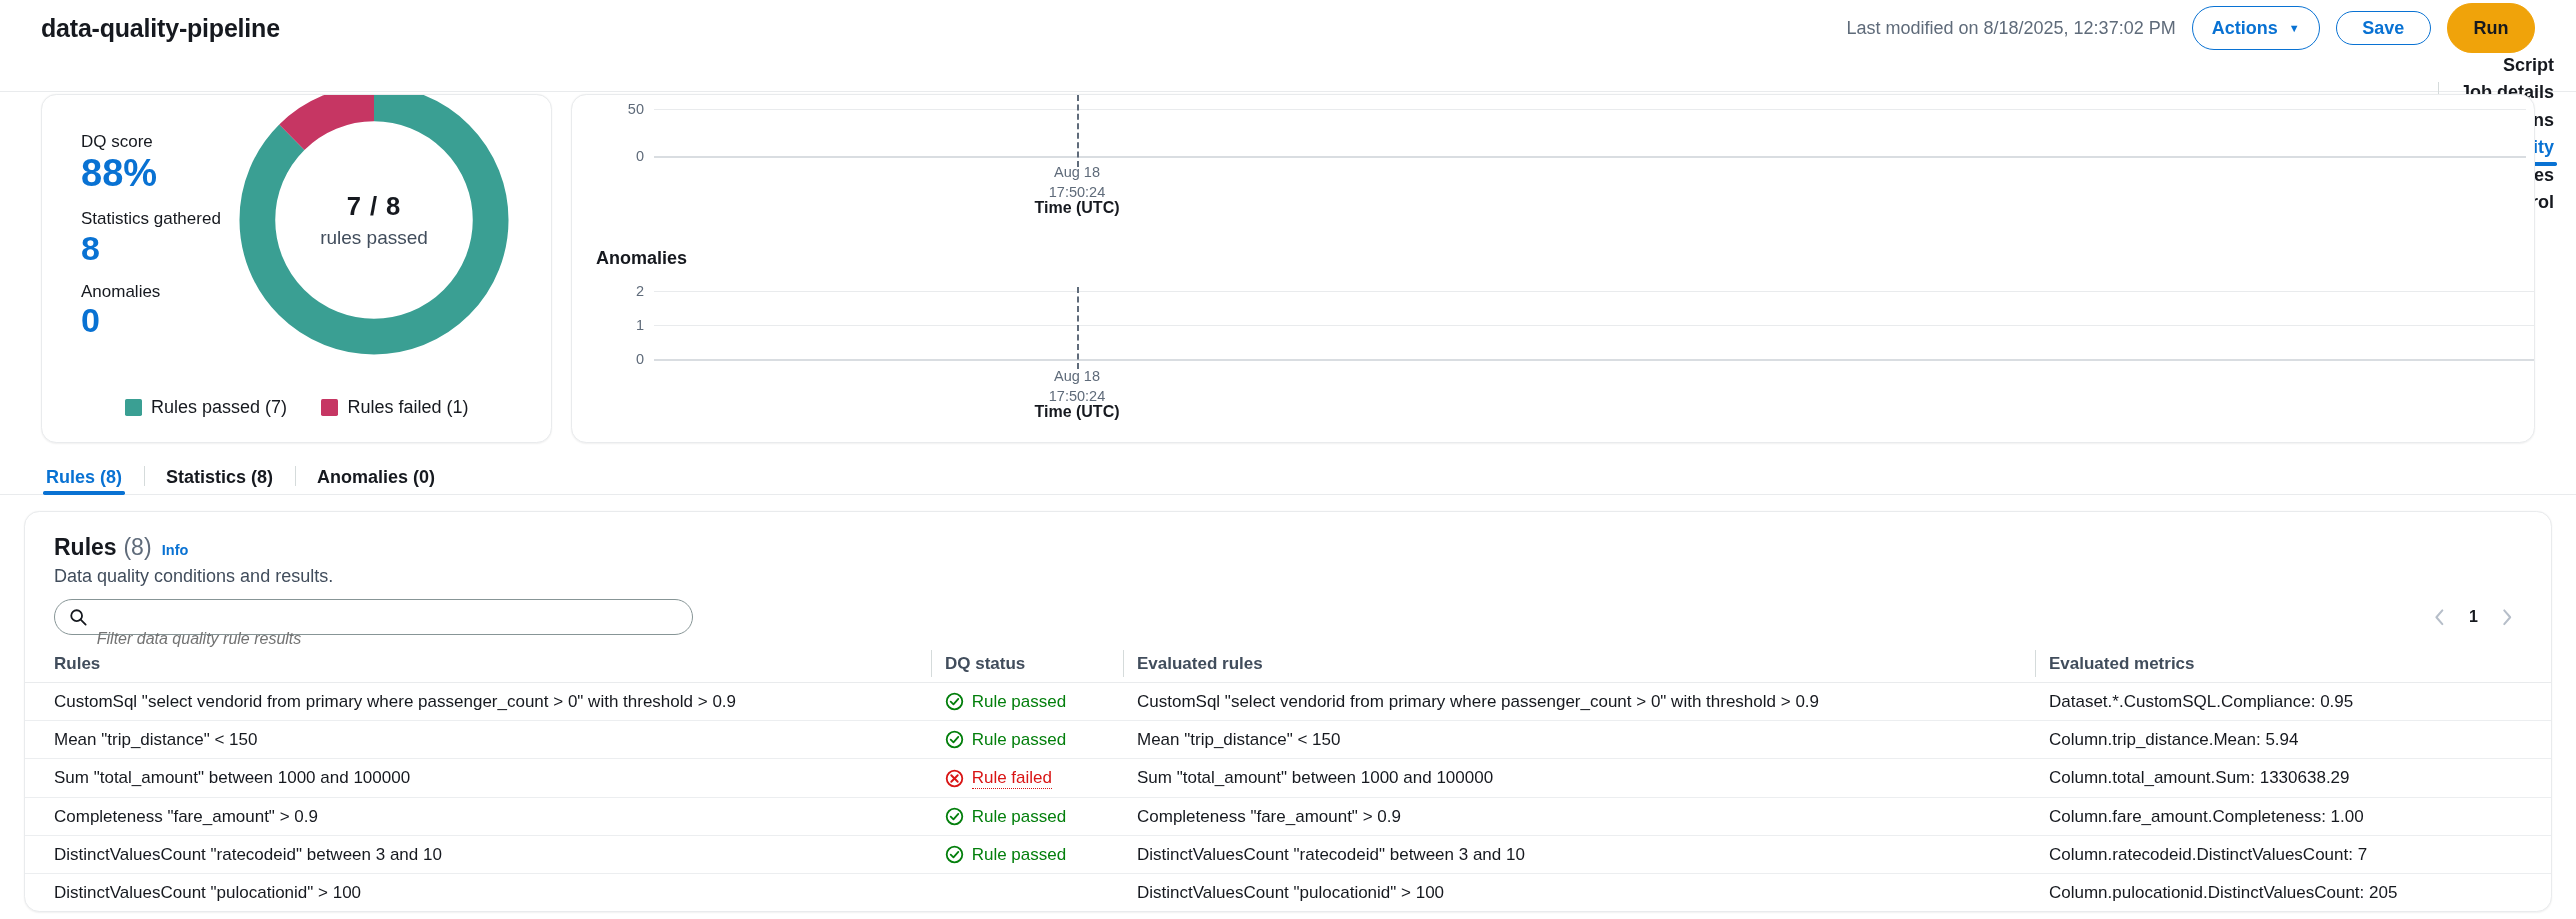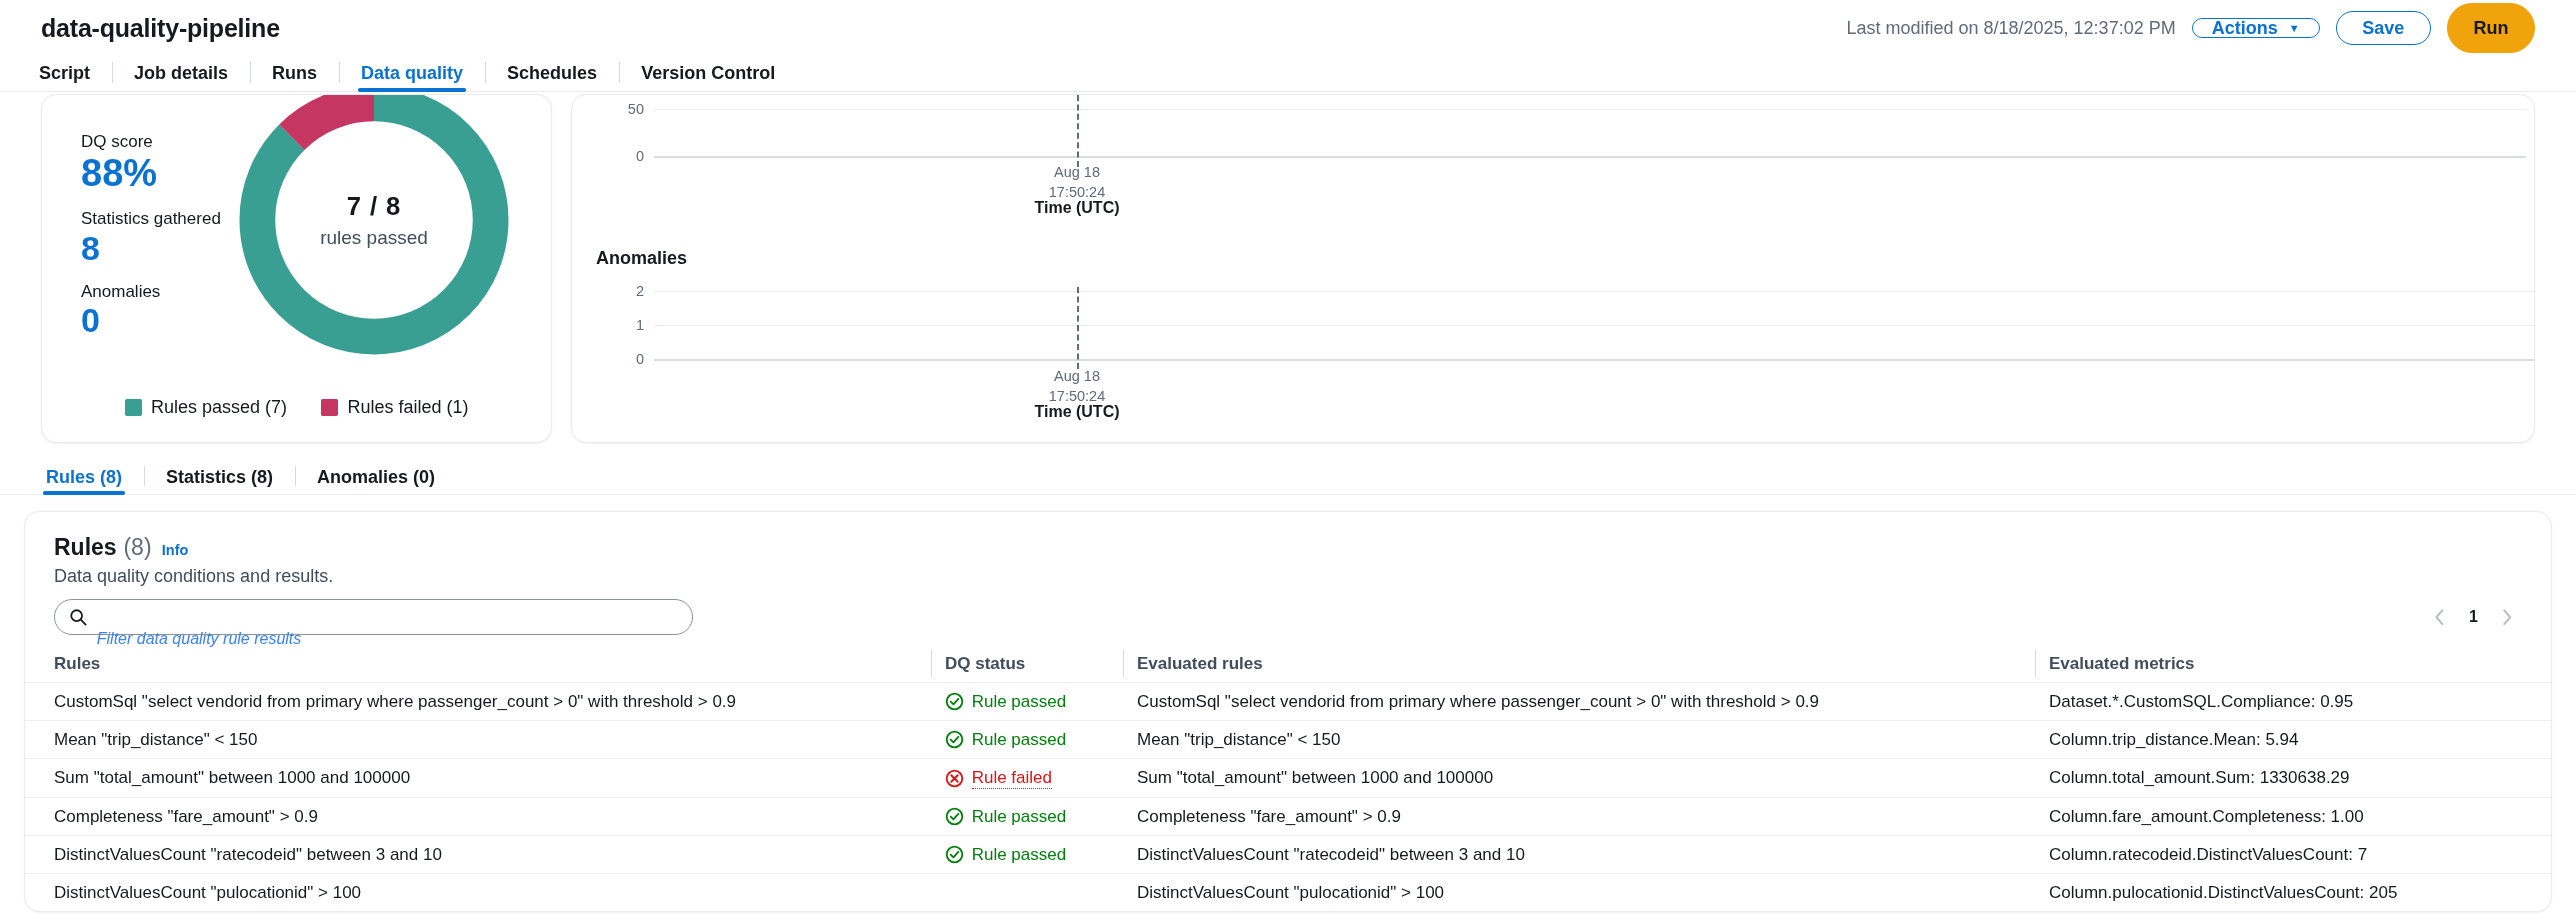--- a/index.html
+++ b/index.html
@@ -21,37 +21,38 @@
   .app-title { font-size: 25px; font-weight: bold; color: #16191f; letter-spacing: -0.2px; }
   .header-right { margin-left: auto; display: flex; align-items: center; gap: 16px; }
   .last-modified { font-size: 18px; color: #5f6b7a; white-space: nowrap; }
   .btn {
     border-radius: 34px; font-size: 18px; font-weight: bold;
     display: inline-flex; align-items: center; justify-content: center;
     white-space: nowrap; cursor: pointer; user-select: none;
   }
   .btn-actions {
     border: 1.7px solid #0972d3; color: #0972d3; background: #fff;
-    height: 20px; padding: 0 19px; gap: 11px;
+    height: 44px; padding: 0 19px; gap: 11px;
   }
   .caret { font-size: 11px; line-height: 1; }
   .btn-save {
     border: 1.7px solid #0972d3; color: #0972d3; background: #fff;
     height: 34px; padding: 0 25.6px;
   }
   .btn-run {
     border: 1.7px solid #f0a30a; color: #16191f; background: #f0a30a;
     height: 50px; padding: 0 25.6px;
   }
 
   
   .navtabs {
     position: absolute; top: 56px; left: 0; width: 2576px; height: 36px;
     display: flex; align-items: flex-end; padding-left: 17px;
     border-bottom: 0.9px solid #e9ebed;
+    flex-direction: column;
   }
   .navtab {
     position: relative; font-size: 18px; color: #16191f; font-weight: bold;
     padding: 0 22px 9.4px 22px; cursor: pointer; line-height: 1;
   }
   .navtab + .navtab::before {
     content: ""; position: absolute; left: 0; top: -1.7px; bottom: 8.5px; width: 0.9px;
     background: #d5dbdb;
   }
   .navtab.active { color: #0972d3; }
@@ -149,21 +150,21 @@
   .info-link { font-size: 14.5px; color: #0972d3; font-weight: bold; text-decoration: none; cursor: pointer; margin-left: 3.4px; }
   .rules-desc { font-size: 18px; color: #414d5c; margin-top: 5.1px; }
 
   .filter-row { display: flex; align-items: center; padding: 12px 29px 0 29px; }
   .search-box {
     position: relative; width: 639px; height: 36px;
     border: 1.7px solid #879596; border-radius: 19px; background: #fff;
     display: flex; align-items: center; padding: 0 13.6px; gap: 10.2px;
   }
   .search-icon { flex: none; display: block; }
-  .search-ph { font-size: 16px; color: #3b82f6; font-style: italic; margin-top: 44px; }
+  .search-ph { font-size: 16px; color: #737373; font-style: italic; margin-top: 44px; }
   .pager { margin-left: auto; display: flex; align-items: center; gap: 22px; padding-right: 8.5px; }
   .pager-arrow { color: #b6bec9; cursor: pointer; display: flex; align-items: center; }
   .pager-num { font-size: 16px; color: #16191f; font-weight: bold; cursor: pointer; }
 
   
   table.rules-table { width: 100%; border-collapse: collapse; margin-top: 12px; table-layout: fixed; }
   .rules-table th {
     text-align: left; font-size: 17px; font-weight: bold; color: #414d5c;
     padding: 6.8px 0 8.5px 0; border-bottom: 0.9px solid #e9ebed; position: relative;
   }

